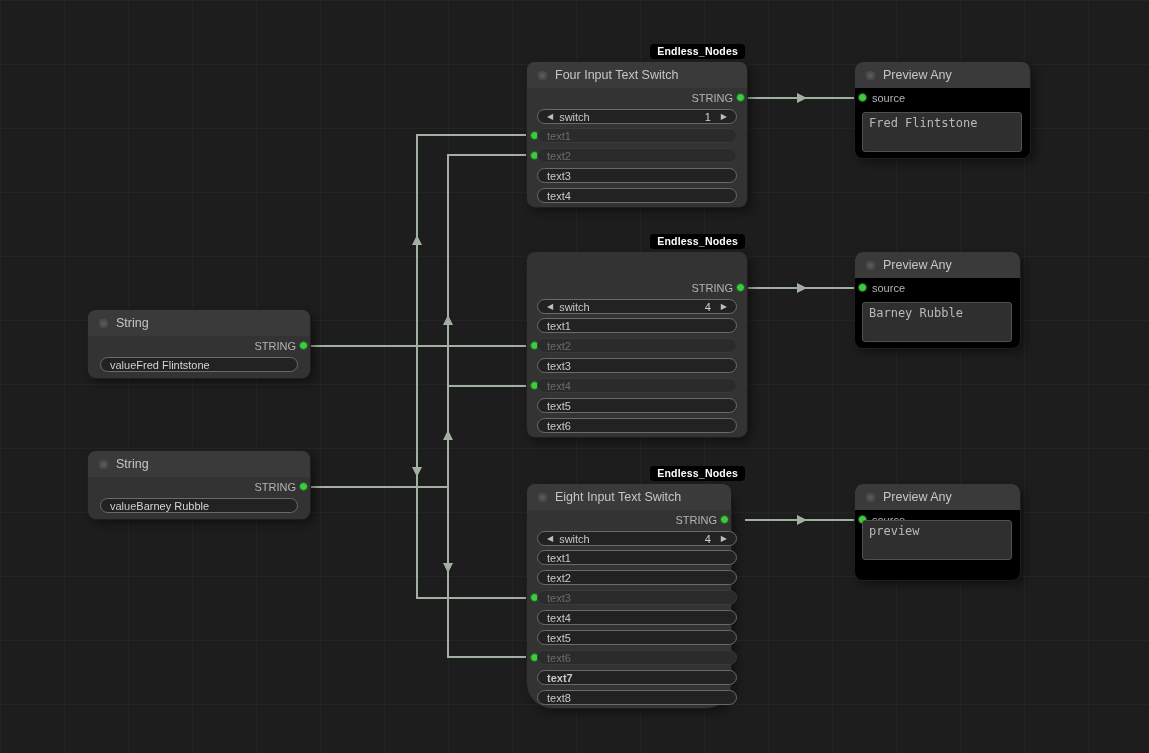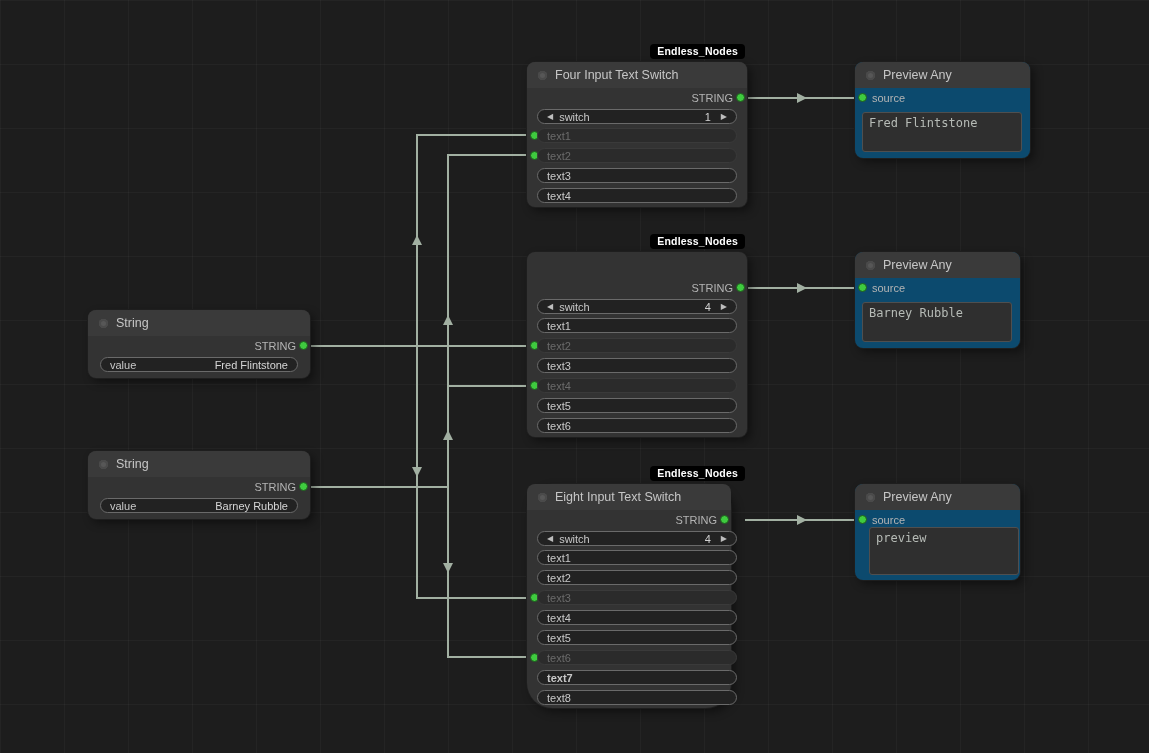--- a/index.html
+++ b/index.html
@@ -13,21 +13,21 @@
     font-family:"Liberation Sans", sans-serif;
     position:relative;
   }
   #canvas{position:absolute;left:0;top:0;width:1149px;height:753px;}
   #wires{position:absolute;left:0;top:0;z-index:1;}
   .node{
     position:absolute;z-index:2;background:#333333;border-radius:8px;
     box-shadow:0 0 0 1px #1e1e1e, 4px 4px 10px rgba(0,0,0,0.45);
     box-sizing:border-box;
   }
-  .node.preview{background:#0c4a6e;}
+  .node.preview{background:#000000;}
   .node-title{
     position:absolute;left:0;top:0;right:0;height:26px;background:#3a3a3a;
     border-radius:8px 8px 0 0;display:flex;align-items:center;gap:8px;
     padding:0 11px;color:#c6c6c6;font-size:12.5px;box-sizing:border-box;
   }
   .tdot{width:9px;height:9px;border-radius:50%;background:#575757;box-shadow:inset 0 0 0 2px #4a4a4a;flex:0 0 auto;}
   .out-row{
     position:absolute;left:0;right:0;height:20px;display:flex;align-items:center;
     justify-content:flex-end;padding-right:14px;font-size:11px;color:#b4b4b4;box-sizing:border-box;
   }
@@ -42,21 +42,21 @@
   .widget{
     position:absolute;height:15px;background:#222222;border:1px solid #6a6a6a;border-radius:8px;
     display:flex;align-items:center;font-size:11px;color:#c9c9c9;
     padding:0 9px;box-sizing:border-box;white-space:nowrap;
   }
   .widget.conn{background:#2b2b2b;border-color:#3a3a3a;color:#6b6b6b;}
   .widget .spacer{flex:1;}
   .widget .arrow{font-size:8px;color:#bdbdbd;line-height:1;}
   .widget .wlabel{margin:8px 6px;}
   .widget .wvalue{margin-right:10px;color:#d2d2d2;}
-  .widget.kv{justify-content:space-between;}
+  .widget.kv{justify-content:flex-start;}
   .widget.kv .v{color:#d6d6d6;}
   .textarea{
     position:absolute;background:#2f2f2f;border:1px solid #4f4f4f;border-radius:3px;
     font-family:"DejaVu Sans Mono", monospace;font-size:12px;color:#b6bbb6;
     padding:3px 6px;box-sizing:border-box;white-space:pre-wrap;overflow:hidden;
   }
   .badge{
     position:absolute;z-index:3;background:#000000;color:#ffffff;border-radius:4px;
     font-size:10.5px;font-weight:bold;padding:2px 7px;line-height:1;letter-spacing:0.2px;
   }
@@ -261,16 +261,16 @@
 
   <div class="node preview" style="left:855px;top:484px;width:165px;height:96px;">
     <div class="node-title">
       <span class="tdot"></span>
       <span>Preview Any</span>
     </div>
     <div class="in-row" style="top:26px;">
       <span class="slot"></span>
       <span>source</span>
     </div>
-    <div class="textarea" style="left:7px;top:43px;width:150px;height:48px;margin-left:7px;">preview</div>
+    <div class="textarea" style="left:7px;top:36px;width:150px;height:40px;">preview</div>
   </div>
 
 </div>
 
 </body></html>

